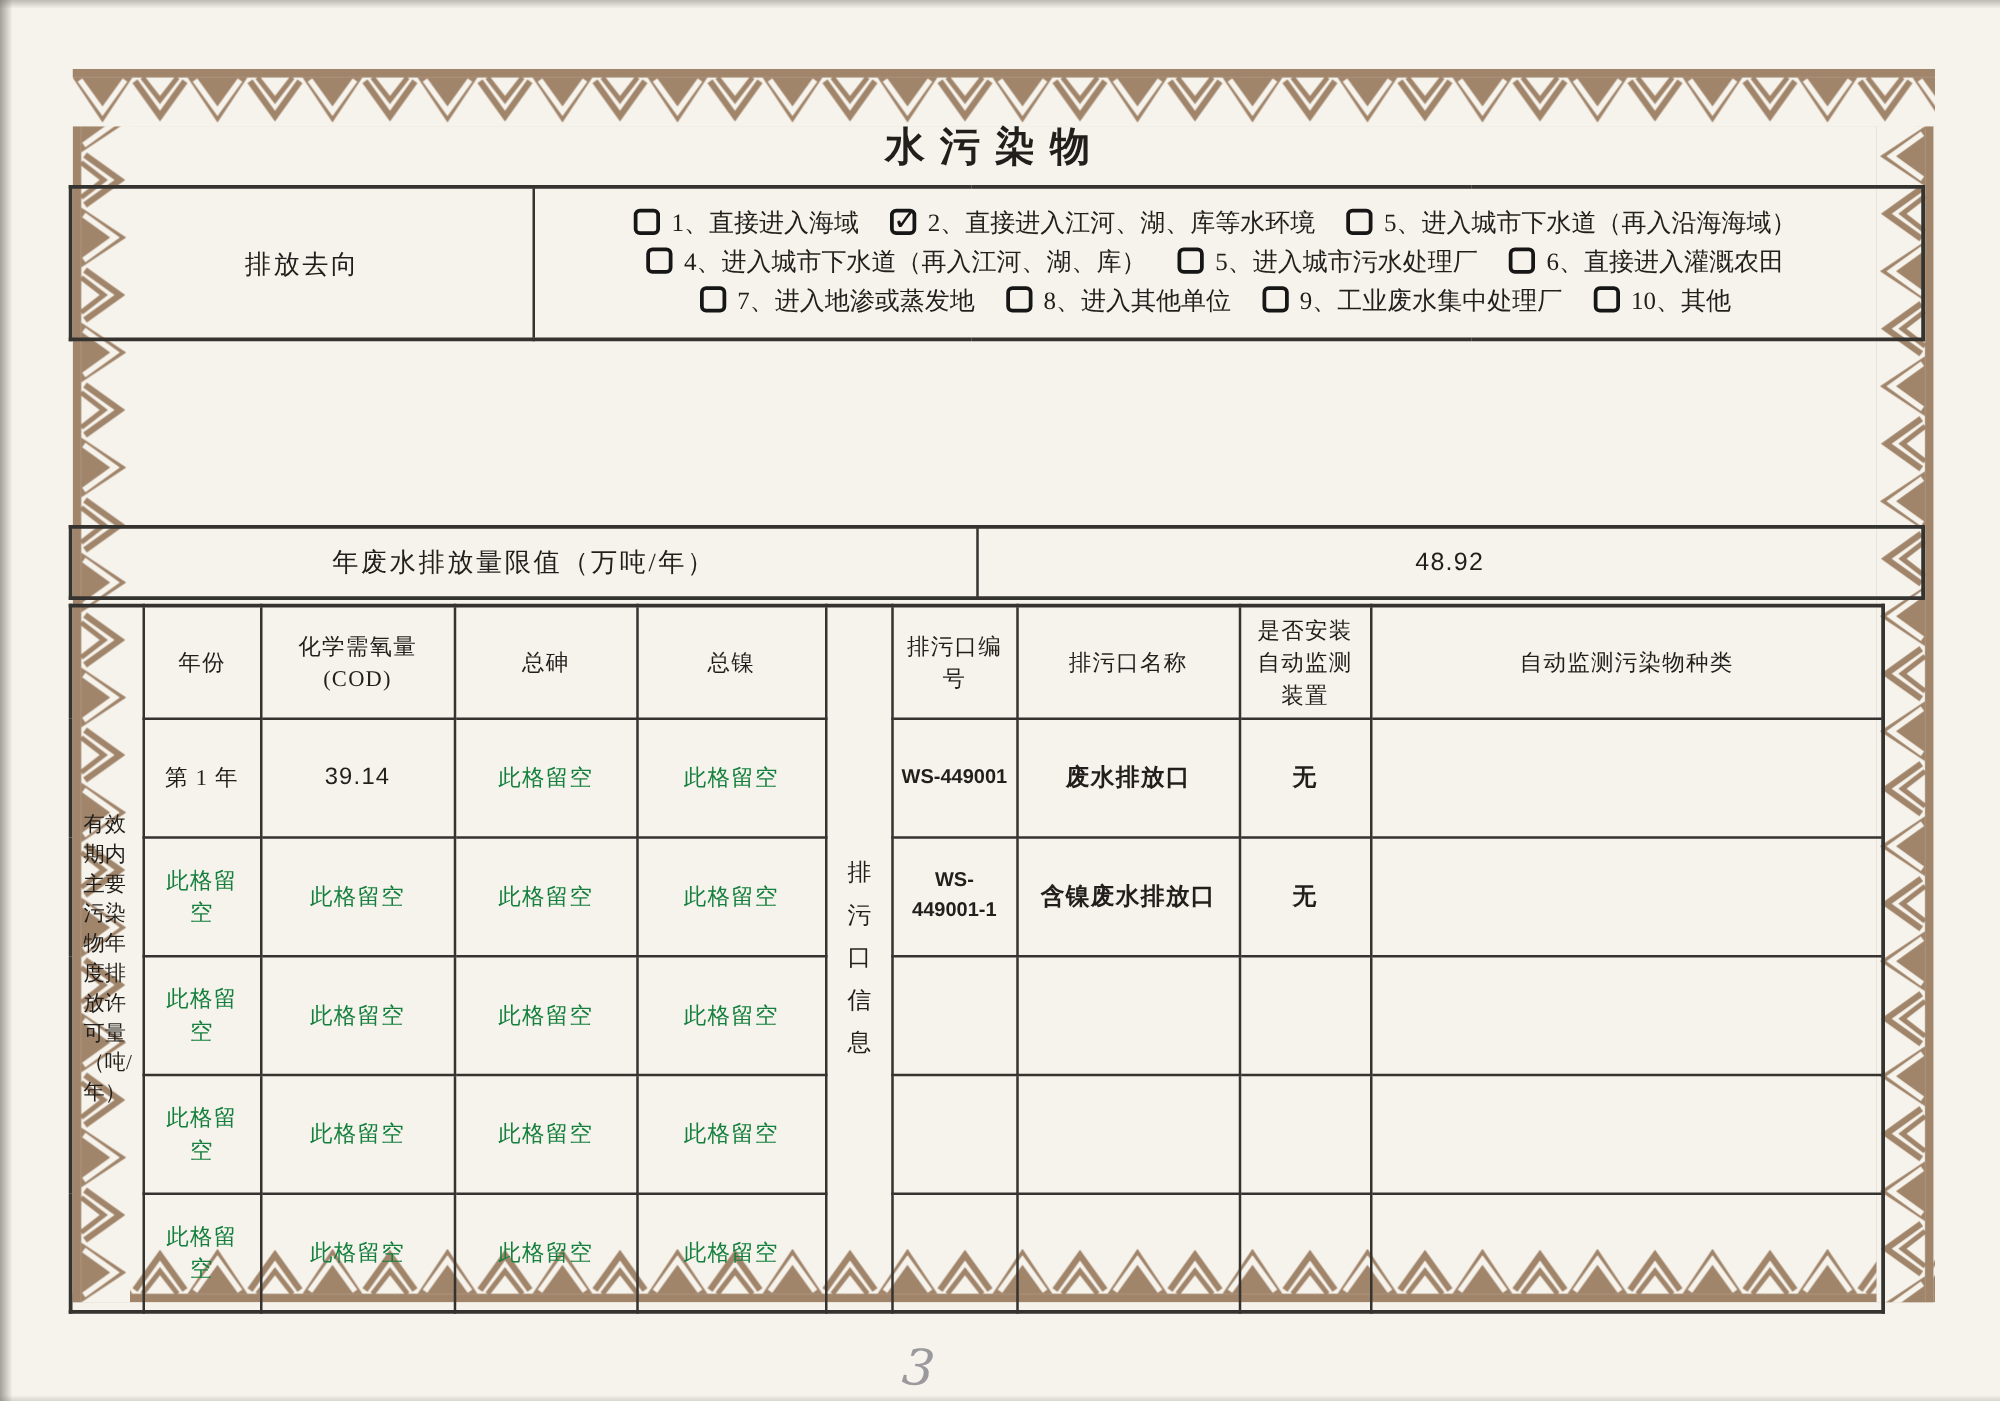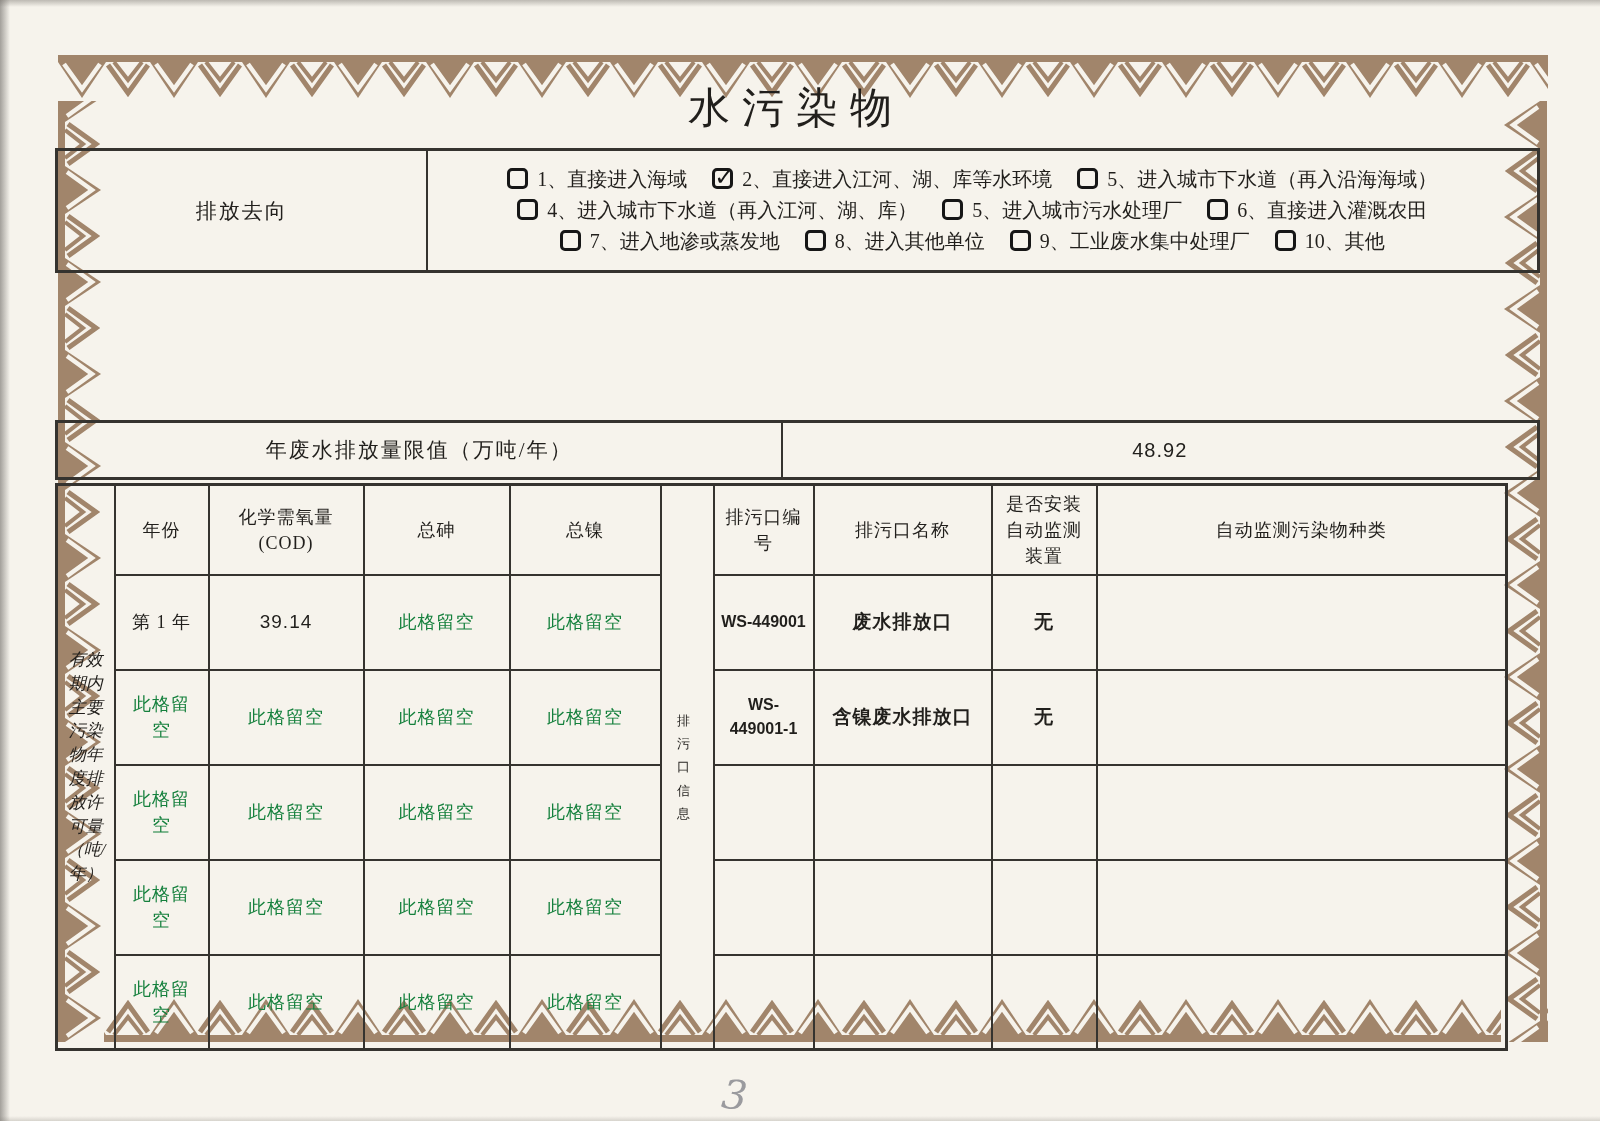--- a/index.html
+++ b/index.html
@@ -13,22 +13,22 @@
   .edge-left{position:absolute;left:0;top:0;width:10px;height:1121px;
     background:linear-gradient(90deg,rgba(95,92,88,.55),rgba(95,92,88,0));}
   .edge-top{position:absolute;left:0;top:0;width:1600px;height:7px;
     background:linear-gradient(180deg,rgba(120,116,110,.45),rgba(120,116,110,0));}
   .edge-bottom{position:absolute;left:0;bottom:0;width:1600px;height:5px;
     background:linear-gradient(0deg,rgba(120,116,110,.25),rgba(120,116,110,0));}
 
   .band{position:absolute;transform-origin:0 0;}
 
   .doc-title{
-    position:absolute;left:55px;top:80px;width:1482px;height:52px;
-    text-align:center;font-size:42px;font-weight:400;letter-spacing:12px;
+    position:absolute;left:55px;top:96px;width:1482px;height:52px;
+    text-align:center;font-size:32px;font-weight:700;letter-spacing:12px;
   }
 
   table.tbl{
     position:absolute;border-collapse:collapse;table-layout:fixed;
     border:3px solid #35332f;
   }
   table.tbl td{
     border:2px solid #35332f;text-align:center;vertical-align:middle;
     padding:0;background:transparent;overflow:hidden;
   }
@@ -47,22 +47,22 @@
   .checkbox.checked::after{
     content:"✓";position:absolute;left:-1px;top:-9px;
     font-size:24px;font-weight:bold;color:#161616;
     font-family:"DejaVu Sans",sans-serif;
   }
 
   .head-cell{font-size:18px;white-space:pre-line;line-height:1.45;letter-spacing:1px;}
   .dcell{font-size:18px;letter-spacing:1px;}
   .muted{color:#15803d;}
   .ywrap{width:70px;margin:16px auto;word-break:break-all;line-height:1.45;}
-  .vwrap{width:38px;margin:0 auto;word-break:break-all;line-height:1.4;font-size:17px;text-align:center;font-style:italic;}
-  .vwrap2{width:20px;margin:0 auto;word-break:break-all;line-height:1.8;font-size:13px;text-align:left;}
+  .vwrap{width:38px;margin:0 auto;word-break:break-all;line-height:1.4;font-size:17px;text-align:left;}
+  .vwrap2{width:20px;margin:0 auto;word-break:break-all;line-height:1.8;font-size:19px;text-align:right;}
   .code-cell{font-family:"Liberation Sans","DejaVu Sans",sans-serif;font-weight:700;
     font-size:16px;white-space:pre-line;line-height:1.5;}
   .name-cell{font-family:Liberation Sans, sans-serif;font-weight:700;font-size:19px;letter-spacing:1px;}
 
   .pagenum{
     position:absolute;left:722px;top:1072px;
     font-family:"DejaVu Serif",serif;font-style:italic;
     font-size:40px;color:#9a9a9e;transform:rotate(6deg);
   }
 </style>

